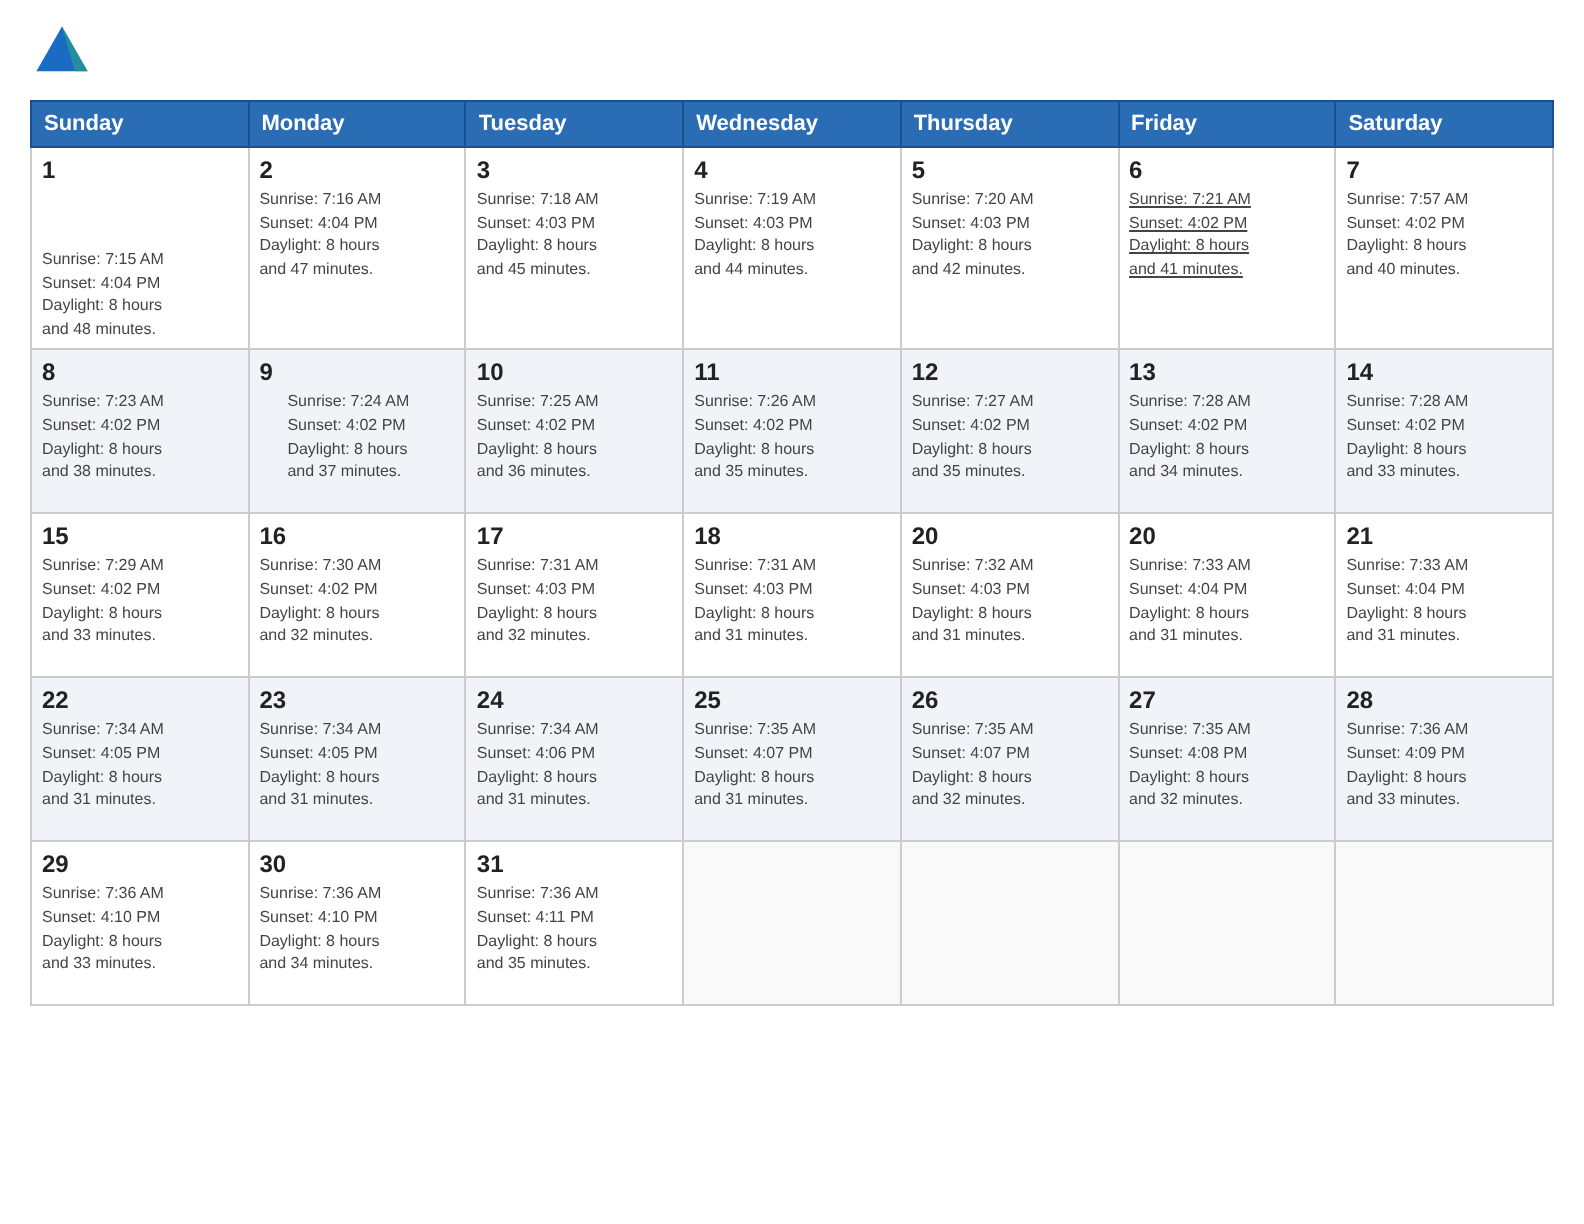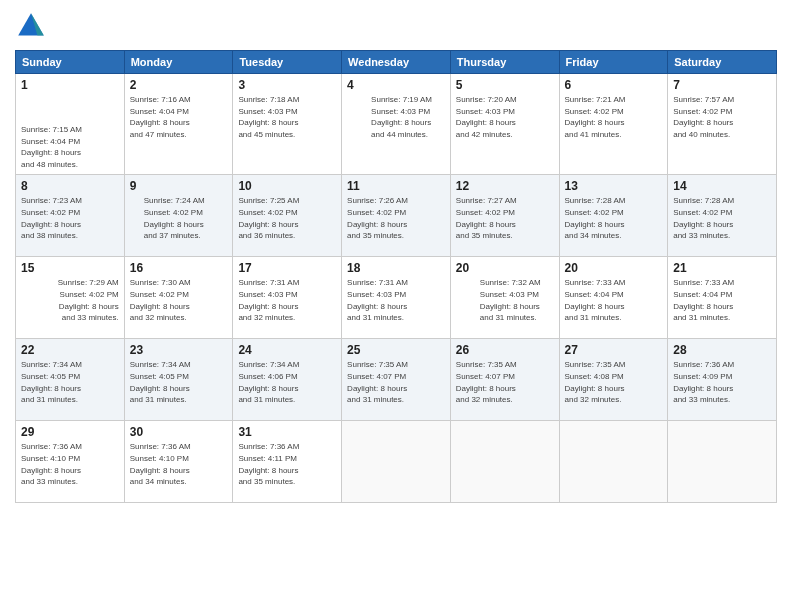--- a/index.html
+++ b/index.html
@@ -144,35 +144,35 @@
           </td>
           <td>
             <span class="day-num">3</span>
             <div class="day-info" style="white-space: pre-line;">Sunrise: 7:18 AM
 Sunset: 4:03 PM
 Daylight: 8 hours
 and 45 minutes.</div>
           </td>
           <td>
             <span class="day-num">4</span>
-            <div class="day-info" style="white-space: pre-line; margin-left: 24px;">Sunrise: 7:19 AM
+            <div class="day-info" style="white-space: pre-line;">Sunrise: 7:19 AM
 Sunset: 4:03 PM
 Daylight: 8 hours
 and 44 minutes.</div>
           </td>
           <td>
             <span class="day-num">5</span>
             <div class="day-info" style="white-space: pre-line;">Sunrise: 7:20 AM
 Sunset: 4:03 PM
 Daylight: 8 hours
 and 42 minutes.</div>
           </td>
           <td>
             <span class="day-num">6</span>
-            <div class="day-info" style="white-space: pre-line;">Sunrise: 7:21 AM
+            <div class="day-info" style="white-space: pre-line; text-decoration: underline;">Sunrise: 7:21 AM
 Sunset: 4:02 PM
 Daylight: 8 hours
 and 41 minutes.</div>
           </td>
           <td>
             <span class="day-num">7</span>
             <div class="day-info" style="white-space: pre-line;">Sunrise: 7:57 AM
 Sunset: 4:02 PM
 Daylight: 8 hours
 and 40 minutes.</div>
@@ -225,21 +225,21 @@
             <span class="day-num">14</span>
             <div class="day-info" style="white-space: pre-line;">Sunrise: 7:28 AM
 Sunset: 4:02 PM
 Daylight: 8 hours
 and 33 minutes.</div>
           </td>
         </tr>
         <tr>
           <td>
             <span class="day-num">15</span>
-            <div class="day-info" style="white-space: pre-line; text-align: right;">Sunrise: 7:29 AM
+            <div class="day-info" style="white-space: pre-line;">Sunrise: 7:29 AM
 Sunset: 4:02 PM
 Daylight: 8 hours
 and 33 minutes.</div>
           </td>
           <td>
             <span class="day-num">16</span>
             <div class="day-info" style="white-space: pre-line;">Sunrise: 7:30 AM
 Sunset: 4:02 PM
 Daylight: 8 hours
 and 32 minutes.</div>
@@ -253,21 +253,21 @@
           </td>
           <td>
             <span class="day-num">18</span>
             <div class="day-info" style="white-space: pre-line;">Sunrise: 7:31 AM
 Sunset: 4:03 PM
 Daylight: 8 hours
 and 31 minutes.</div>
           </td>
           <td>
             <span class="day-num">20</span>
-            <div class="day-info" style="white-space: pre-line; margin-left: 24px;">Sunrise: 7:32 AM
+            <div class="day-info" style="white-space: pre-line;">Sunrise: 7:32 AM
 Sunset: 4:03 PM
 Daylight: 8 hours
 and 31 minutes.</div>
           </td>
           <td>
             <span class="day-num">20</span>
             <div class="day-info" style="white-space: pre-line;">Sunrise: 7:33 AM
 Sunset: 4:04 PM
 Daylight: 8 hours
 and 31 minutes.</div>

